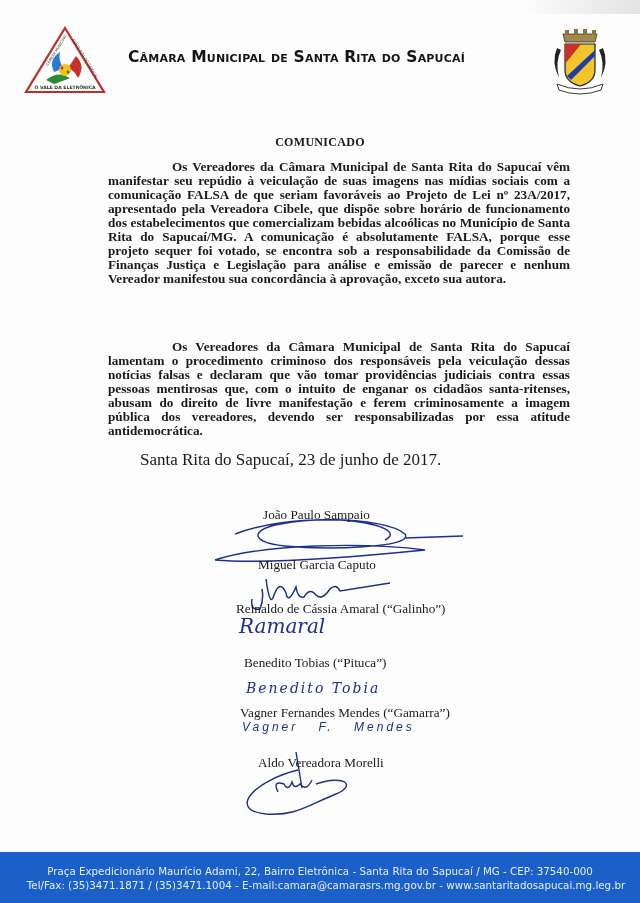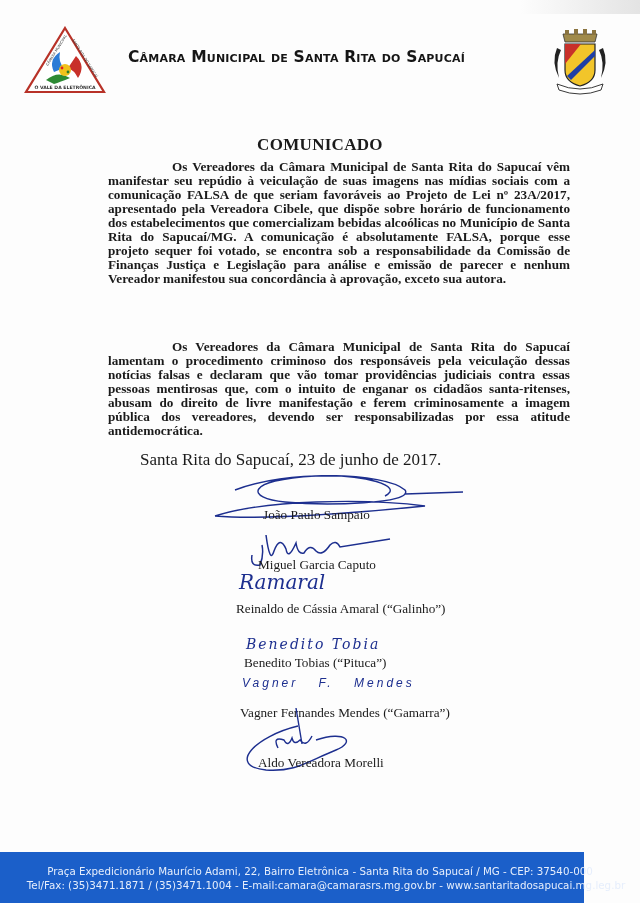--- a/index.html
+++ b/index.html
@@ -5,34 +5,34 @@
     * { margin: 0; padding: 0; box-sizing: border-box; }
     html, body { width: 640px; height: 903px; background: #fdfdfd; overflow: hidden; }
     body { position: relative; font-family: "Liberation Serif", serif; color: #1a1a1a; }
 
     .header { position: absolute; left: 0; top: 0; width: 640px; height: 110px; }
     .logo-left { position: absolute; left: 24px; top: 26px; width: 82px; height: 70px; }
     .logo-right { position: absolute; left: 547px; top: 28px; width: 66px; height: 68px; }
     .title { position: absolute; left: 128px; top: 48px; font-family: "DejaVu Sans", sans-serif; font-weight: bold; font-size: 15.5px; letter-spacing: 0.2px; color: #151515; white-space: nowrap; font-variant: small-caps; }
     .subtitle { position: absolute; left: 190px; top: 74px; font-family: "DejaVu Sans", sans-serif; font-size: 11px; color: #222; white-space: nowrap; font-variant: small-caps; }
 
-    .doc-heading { position: absolute; left: 0; width: 640px; top: 135px; text-align: center; font-weight: bold; font-size: 17px; letter-spacing: 0.3px; }
+    .doc-heading { position: absolute; left: 0; width: 640px; top: 135px; text-align: center; font-weight: bold; font-size: 12px; letter-spacing: 0.3px; }
 
     .body { position: absolute; left: 108px; width: 462px; font-size: 13.2px; line-height: 14px; text-align: justify; font-weight: bold; }
     .p1 { top: 160px; }
     .p2 { top: 340px; }
     .body p { text-indent: 64px; }
 
     .date-line { position: absolute; left: 140px; top: 450px; font-size: 17px; }
 
     .sig-block { position: absolute; font-size: 13.2px; white-space: nowrap; }
-    .sig { position: absolute; }
+    .sig { position: absolute; margin-top: 44px; }
     .sig svg { overflow: visible; }
 
-    .footer { position: absolute; left: 0; top: 852px; width: 584px; height: 51px; background: #1b5fc9; color: #e6eefc; font-family: "DejaVu Sans", sans-serif; font-size: 10.3px; text-align: center; }
+    .footer { position: absolute; left: 0; top: 852px; width: 640px; height: 51px; background: #1b5fc9; color: #e6eefc; font-family: "DejaVu Sans", sans-serif; font-size: 10.3px; text-align: center; }
     .footer .l1 { position: absolute; left: 0; width: 640px; top: 13px; }
     .footer .l2 { position: absolute; left: 0; width: 640px; top: 27px; padding-left: 12px; }
     .scan-shade { position: absolute; right: 0; top: 0; width: 120px; height: 14px; background: linear-gradient(to left, rgba(180,180,180,0.35), rgba(255,255,255,0)); }
   </style>
 </head>
 <body>
 
 <div class="scan-shade"></div>
 
 <header class="header">

